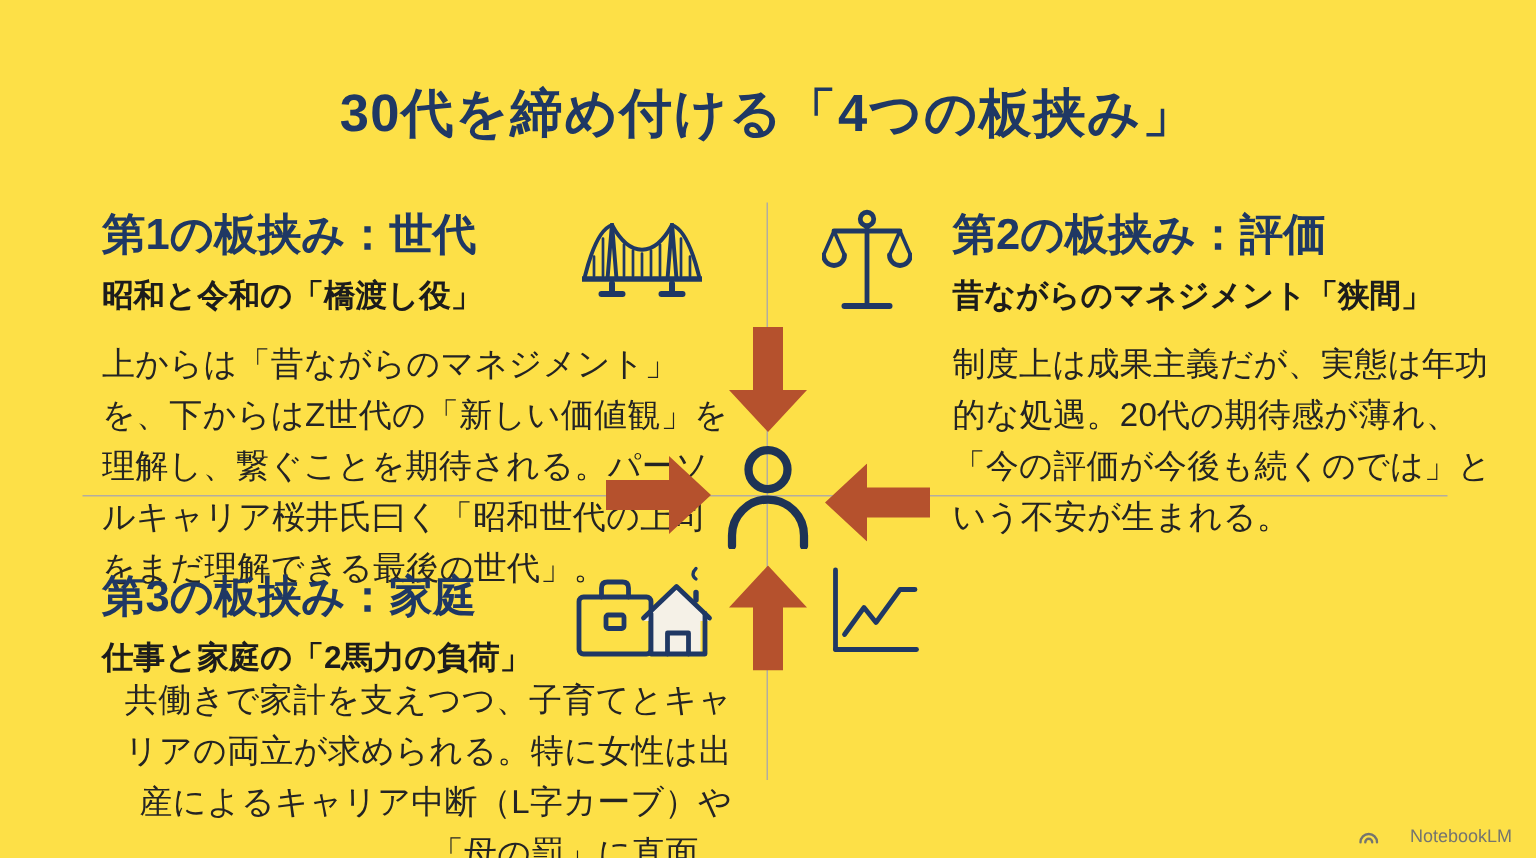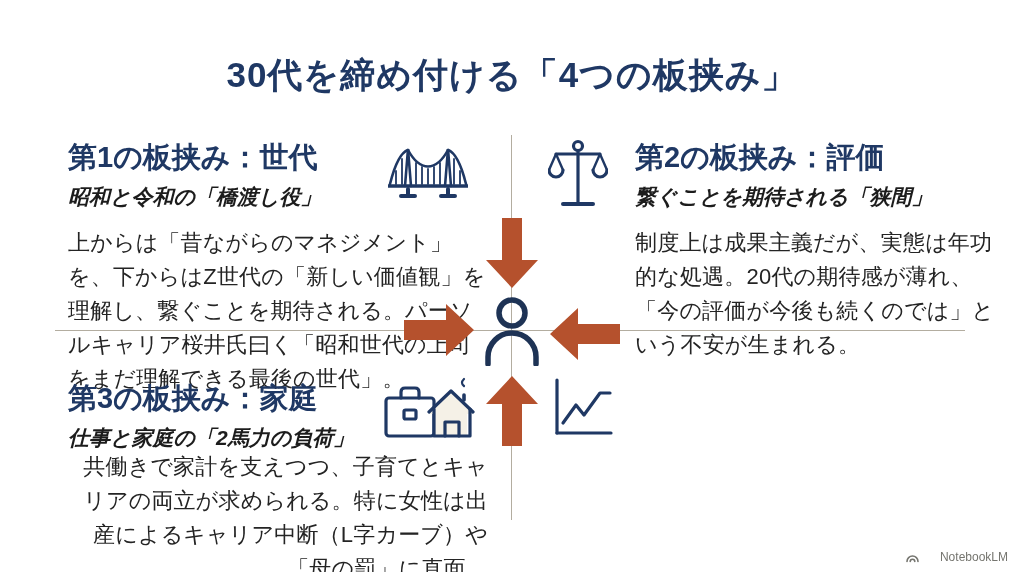--- a/index.html
+++ b/index.html
@@ -4,21 +4,21 @@
 <style>
   * { margin: 0; padding: 0; box-sizing: border-box; }
   html, body { width: 1024px; height: 572px; overflow: hidden; }
   body {
     font-family: "Liberation Sans", "DejaVu Sans", sans-serif;
     background: #e9e6df;
   }
   #slide {
     position: relative;
     width: 1024px; height: 572px;
-    background: #ffffff;
+    background: #fde047;
     overflow: hidden;
   }
   .title {
     position: absolute;
     left: 0; top: 52px; width: 1024px;
     text-align: center;
     font-size: 35px;
     font-weight: bold;
     letter-spacing: 1px;
     color: #1f3864;
@@ -27,21 +27,21 @@
   .divider.v { left: 511px; top: 135px; width: 1px; height: 385px; }
   .divider.h { left: 55px; top: 330px; width: 910px; height: 1px; }
 
   .quad { position: absolute; z-index: 2; }
   .q-heading {
     font-size: 29px; font-weight: bold; color: #1f3864;
     line-height: 1.2; white-space: nowrap;
   }
   .q-subtitle {
     font-size: 21px; font-weight: bold; color: #1c1c1c;
-    margin-top: 8px; white-space: nowrap; font-style: italic;
+    margin-top: 8px; white-space: nowrap;
   }
   .q-body {
     position: absolute; z-index: 2;
     font-size: 22px; font-weight: 400; color: #242424;
     line-height: 1.55; letter-spacing: 0.2px;
     word-break: break-all;
   }
   .icon-box { position: absolute; z-index: 2; }
   .arrow { position: absolute; z-index: 3; }
   .center-person { position: absolute; left: 483px; top: 296px; z-index: 3; }
@@ -88,21 +88,21 @@
       <path d="M8,16 H52"></path>
       <path d="M8,16 L1,32 M8,16 L15,32" stroke-width="2.4"></path>
       <path d="M1,32 A7 7 0 0 0 15,32"></path>
       <path d="M52,16 L45,32 M52,16 L59,32" stroke-width="2.4"></path>
       <path d="M45,32 A7 7 0 0 0 59,32"></path>
       <path d="M15,66 H45" stroke-width="4"></path>
     </svg>
   </div>
   <div class="quad" style="left:635px; top:140px;">
     <div class="q-heading">第2の板挟み：評価</div>
-    <div class="q-subtitle">繋ぐことを期待される「狭間」</div>
+    <div class="q-subtitle">昔ながらのマネジメント「狭間」</div>
   </div>
   <div class="q-body" style="left:635px; top:226px; width:362px;">制度上は成果主義だが、実態は年功的な処遇。20代の期待感が薄れ、「今の評価が今後も続くのでは」という不安が生まれる。</div>
 
   <div class="quad" style="left:68px; top:381px;">
     <div class="q-heading">第3の板挟み：家庭</div>
     <div class="q-subtitle">仕事と家庭の「2馬力の負荷」</div>
   </div>
   <div class="icon-box" style="left:383px; top:374px;">
     <svg width="92" height="70" viewBox="0 0 92 70" fill="none" stroke="#1f3864" stroke-width="3.2" stroke-linecap="round" stroke-linejoin="round">
       <rect x="3" y="24" width="48" height="38" rx="3"></rect>

